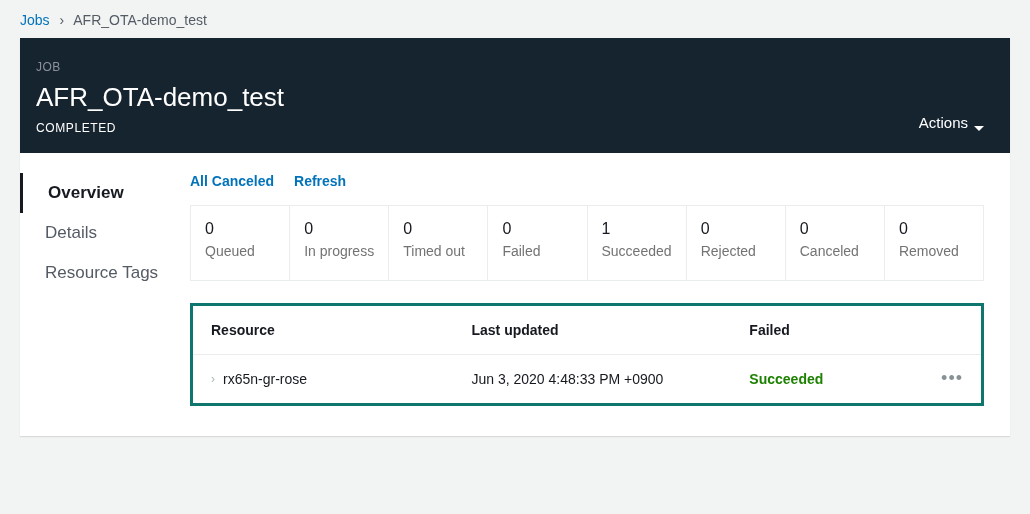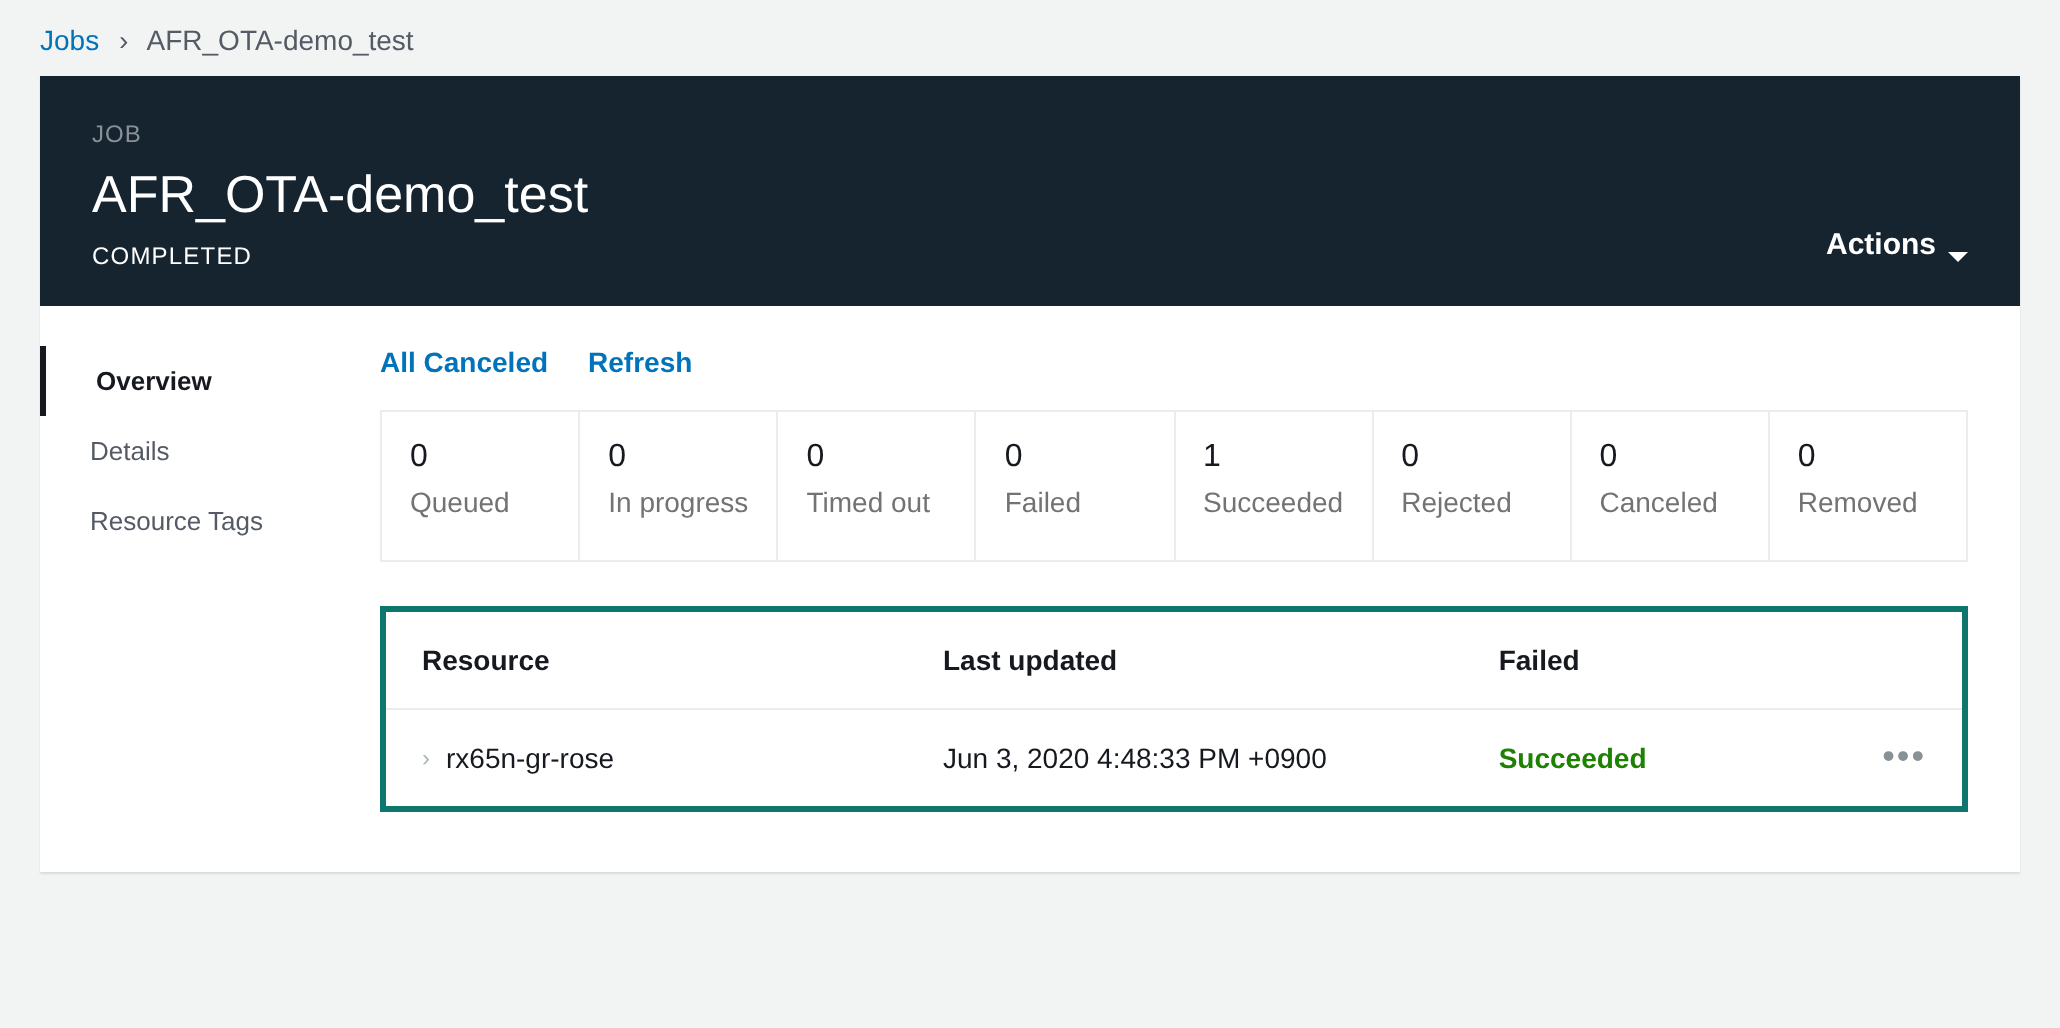--- a/index.html
+++ b/index.html
@@ -28,21 +28,21 @@
       color: #545b64;
     }
     .panel {
       margin: 0 20px 20px 20px;
       background: #fff;
       box-shadow: 0 1px 1px rgba(0,0,0,0.1);
     }
     .header-dark {
       background: #16242f;
       color: #fff;
-      padding: 22px 26px 18px 26px;
+      padding: 22px 26px 18px 16px;
       position: relative;
     }
     .header-label {
       font-size: 12px;
       letter-spacing: 0.5px;
       color: #8a9099;
       font-weight: 500;
     }
     .header-title {
       font-size: 26px;
@@ -53,21 +53,21 @@
       font-size: 12px;
       font-weight: 400;
       letter-spacing: 0.6px;
       margin-top: 8px;
     }
     .actions-btn {
       position: absolute;
       right: 26px;
       bottom: 22px;
       color: #fff;
-      font-weight: 700;
+      font-weight: 400;
       font-size: 15px;
       cursor: pointer;
       display: flex;
       align-items: flex-end;
       gap: 6px;
     }
     .actions-btn .caret {
       width: 0; height: 0;
       border-left: 5px solid transparent;
       border-right: 5px solid transparent;
@@ -78,21 +78,21 @@
     }
     .sidenav {
       width: 160px;
       padding: 20px 0 20px 0;
       border-left: 3px solid transparent;
     }
     .sidenav-item {
       padding: 10px 20px 10px 22px;
       cursor: pointer;
       color: #545b64;
-      font-size: 13px;
+      font-size: 17px;
     }
     .sidenav-item.active {
       color: #16191f;
       font-weight: 700;
       border-left: 3px solid #16191f;
       margin-left: -3px;
       padding-left: 25px;
     }
     .main {
       flex: 1;

